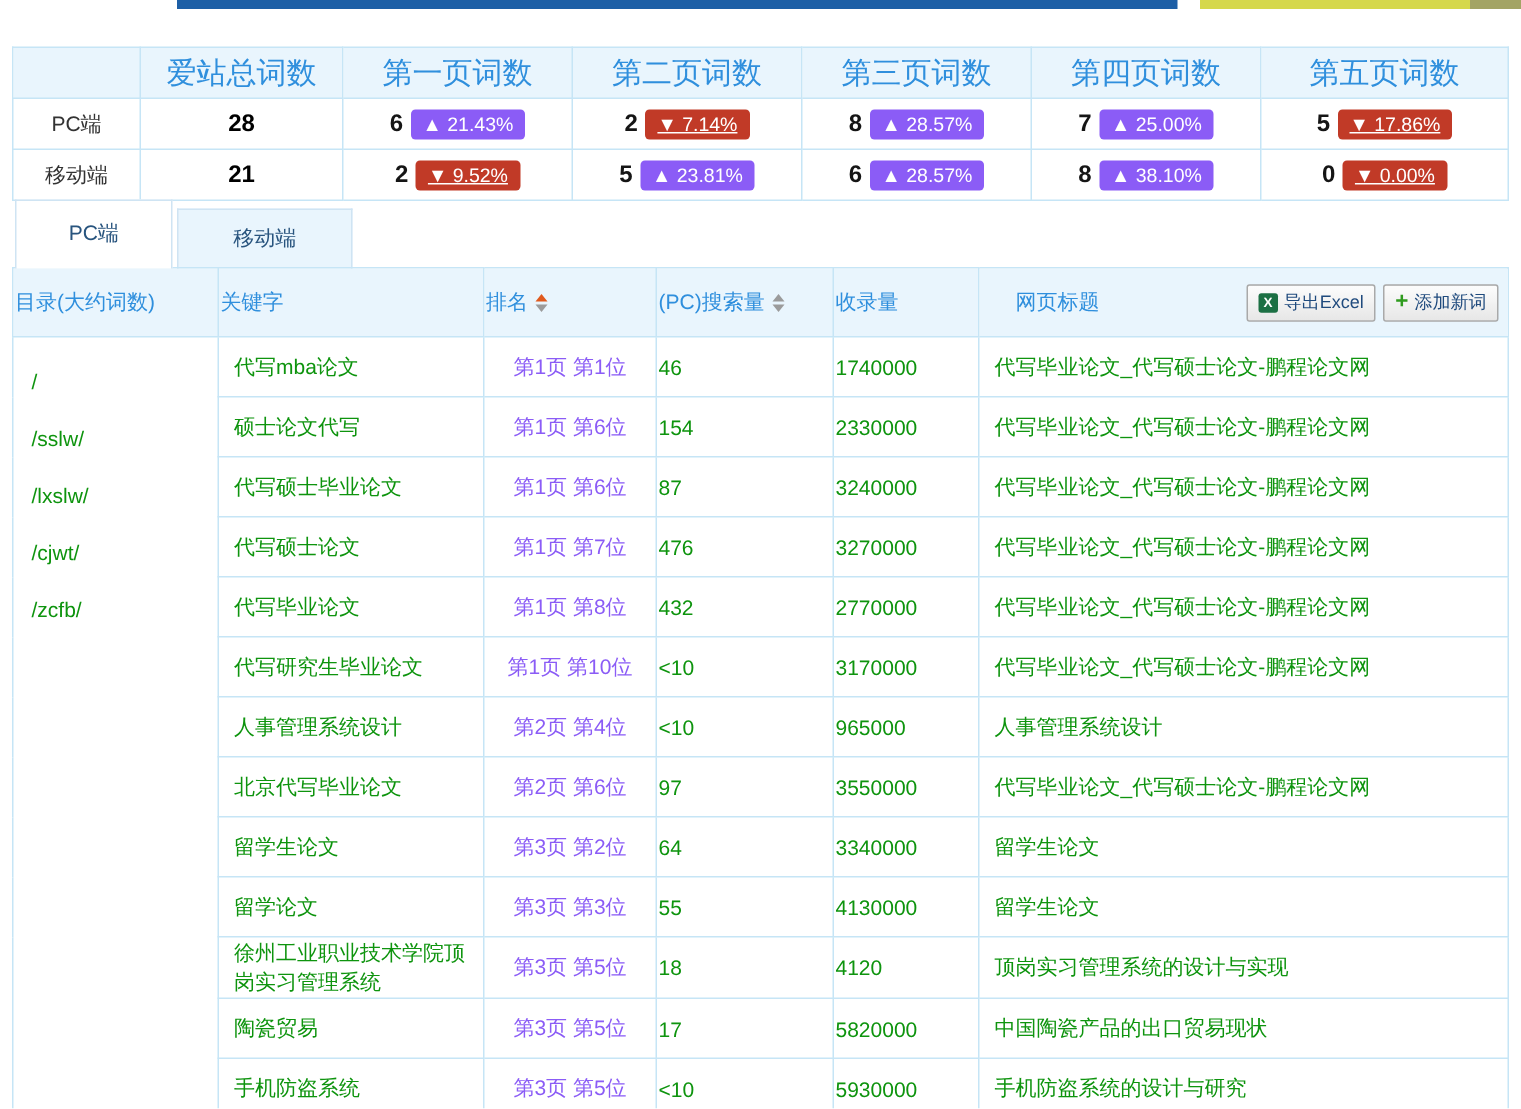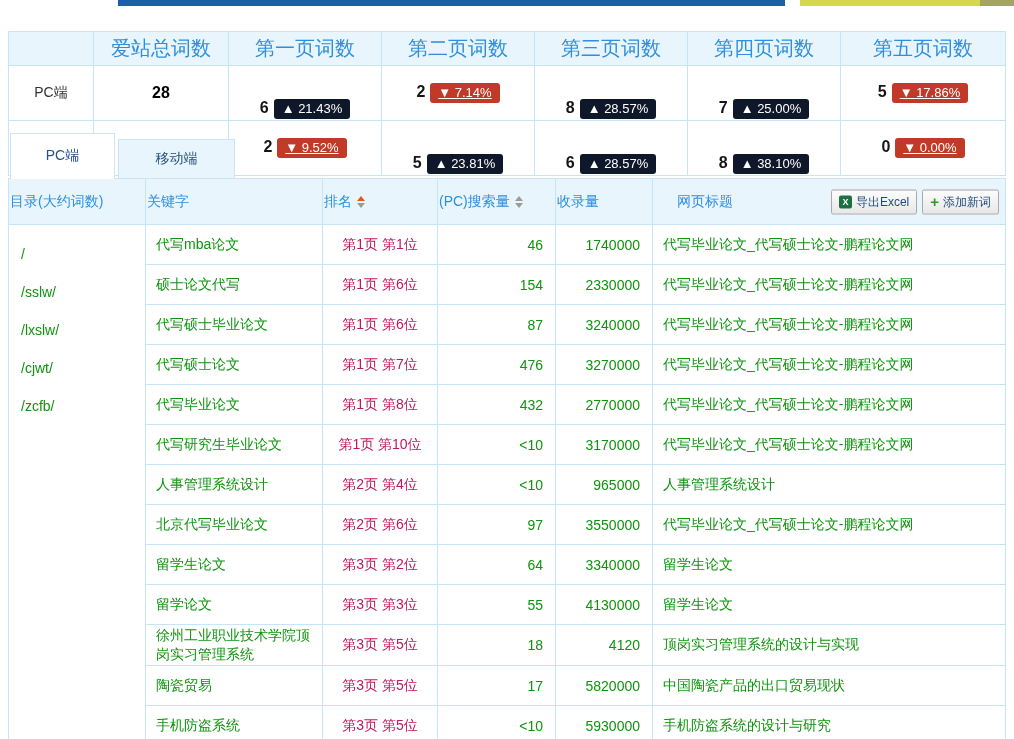--- a/index.html
+++ b/index.html
@@ -15,38 +15,38 @@
   
   table{border-collapse:collapse;table-layout:fixed;}
   .stats{position:absolute;left:8px;top:31px;width:998px;}
   .stats th,.stats td{border:1px solid #c6e5f6;overflow:hidden;white-space:nowrap;}
   .stats thead th{background:#e9f5fd;color:#2f8fdd;font-weight:normal;font-size:20px;height:31px;text-align:center;}
   .stats tbody td{height:31px;text-align:center;background:#fff;}
   .stats .lbl{font-size:14px;color:#333;}
   .stats .total{color:#000000;font-weight:bold;font-size:16px;}
   .stats .cnt b{font-size:16px;color:#151515;}
   .badge{display:inline-block;margin-left:5px;padding:2px 8px;border-radius:3px;color:#fff;font-size:13px;line-height:16px;}
-  .badge.up{background:#0f172a;margin-top:32px;}
+  .badge.up{background:#8b5cf6;}
   .badge.down{background:#c13a27;text-decoration:underline;}
 
   
   .tabs{position:absolute;left:8px;top:133px;width:998px;height:45px;}
   .tab{position:absolute;box-sizing:border-box;text-align:center;font-size:14px;color:#28547e;cursor:pointer;}
   .tab.active{left:2px;top:0;width:105px;height:46px;background:#fff;border:1px solid #cfe4f3;border-bottom:none;line-height:43px;z-index:2;}
   .tab.inactive{left:110px;top:6px;width:117px;height:40px;background:#e9f5fd;border:1px solid #cfe4f3;border-bottom:none;line-height:37px;}
 
   
   .kw{position:absolute;left:8px;top:178px;width:998px;}
   .kw th,.kw td{border:1px solid #c6e5f6;font-size:14px;overflow:hidden;}
   .kw thead th{background:#e9f5fd;color:#2f8fdd;font-weight:normal;height:43px;text-align:left;}
   .kw thead th.c-title{text-align:left;padding-left:24px;position:relative;}
   .kw tbody td{height:37px;background:#fff;}
   .kw td.c-kw{color:#0e940e;text-align:left;padding-left:10px;line-height:19px;}
-  .kw td.c-rank{color:#be185d;text-align:center;margin-top:47px;}
-  .kw td.c-search,.kw td.c-index{color:#0e940e;text-align:right;padding-right:12px;}
+  .kw td.c-rank{color:#8b5cf6;text-align:center;margin-top:47px;}
+  .kw td.c-search,.kw td.c-index{color:#0e940e;text-align:left;padding-right:12px;}
   .kw td.c-title{color:#0e940e;text-align:left;padding-left:10px;}
   .dir-cell{vertical-align:top;padding:10px 0 0 12px;}
   .dir-link{display:block;color:#0e940e;font-size:14px;line-height:38px;height:38px;text-decoration:none;cursor:pointer;}
 
   
   .sort{display:inline-block;vertical-align:middle;margin-left:5px;}
   .sort i{display:block;width:0;height:0;border-left:4px solid transparent;border-right:4px solid transparent;}
   .sort .up{border-bottom:5px solid #9b9b9b;margin-bottom:2px;}
   .sort .dn{border-top:5px solid #9b9b9b;}
   .sort.active .up{border-bottom-color:#e05a1e;}

